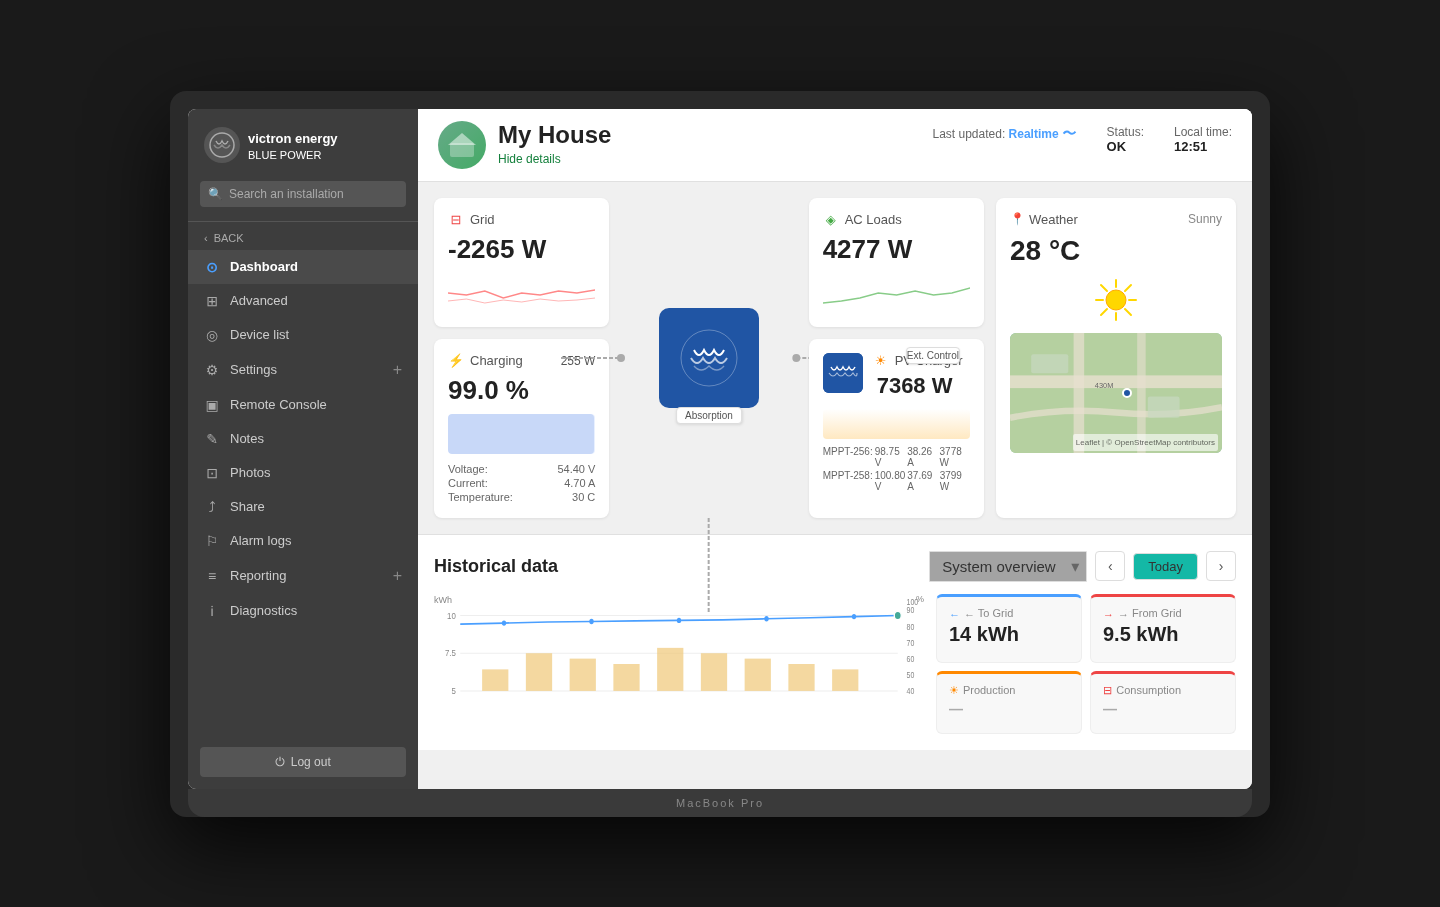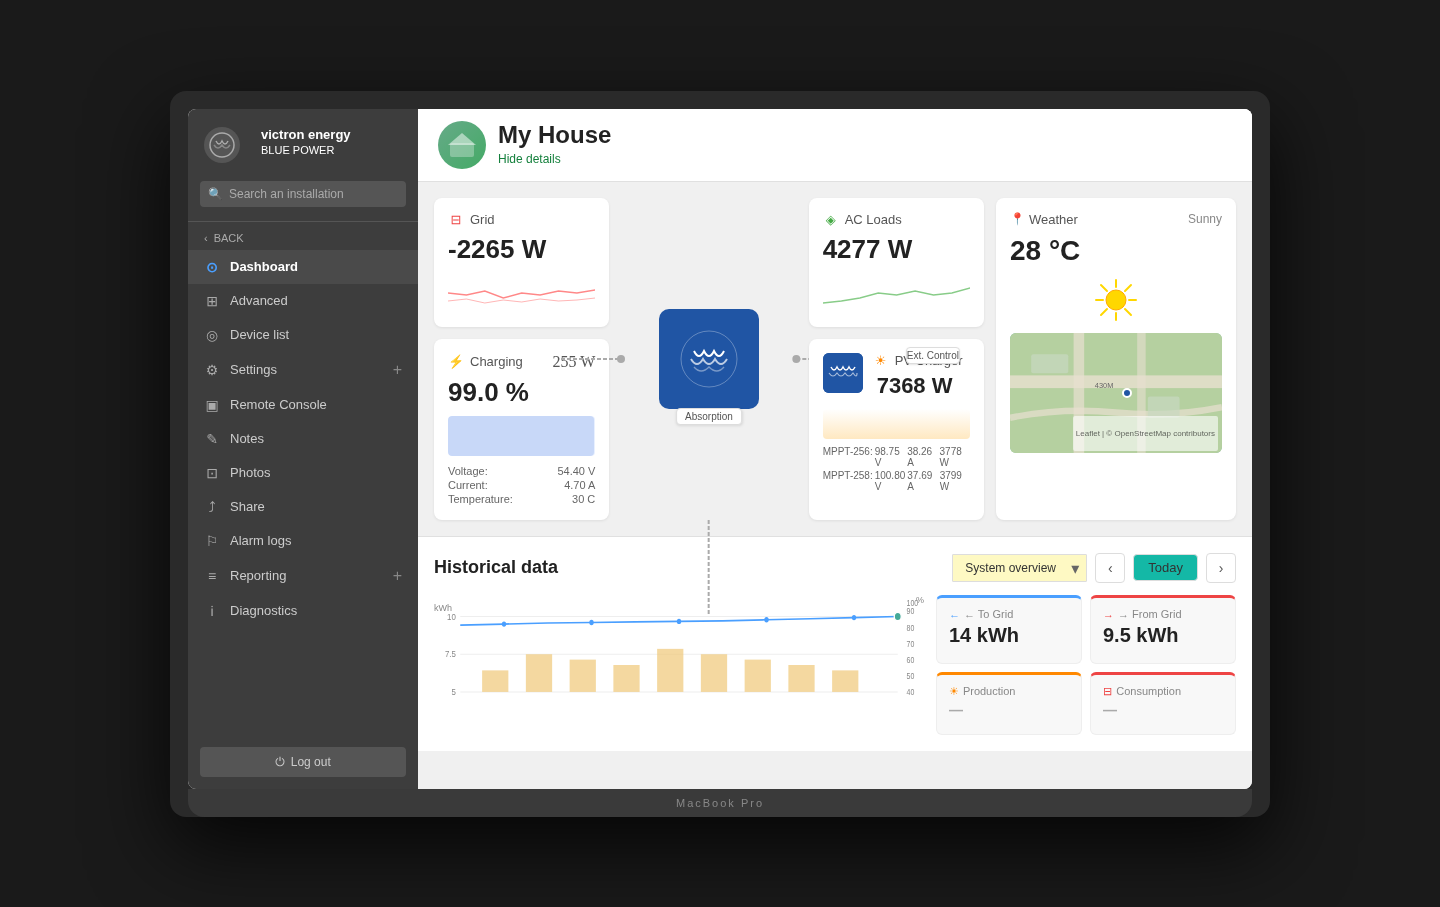--- a/index.html
+++ b/index.html
@@ -43,22 +43,22 @@
       width: 230px;
       min-width: 230px;
       background: #3d3d3d;
       display: flex;
       flex-direction: column;
       padding: 0;
     }
     .sidebar-logo {
       padding: 18px 16px 12px;
       display: flex;
-      align-items: flex-start;
-      gap: 21px;
+      align-items: flex-end;
+      gap: 8px;
     }
     .logo-icon {
       width: 36px;
       height: 36px;
       background: #555;
       border-radius: 50%;
       display: flex;
       align-items: center;
       justify-content: center;
       color: #fff;
@@ -401,21 +401,21 @@
       position: absolute;
       inset: 0;
     }
     .map-credit {
       position: absolute;
       bottom: 2px;
       right: 4px;
       font-size: 8px;
       color: rgba(0,0,0,0.6);
       background: rgba(255,255,255,0.6);
-      padding: 13px 3px;
+      padding: 4px 3px;
       border-radius: 2px;
     }
     .map-pin {
       position: absolute;
       top: 50%;
       left: 55%;
       width: 10px;
       height: 10px;
       background: #2055a4;
       border: 2px solid #fff;
@@ -442,22 +442,22 @@
     .historical-controls {
       margin-left: auto;
       display: flex;
       align-items: center;
       gap: 8px;
     }
     .system-overview-select {
       border: 1px solid #ddd;
       border-radius: 1px;
       padding: 6px 30px 6px 12px;
-      font-size: 12px;
-      background: #fef9c3;
+      font-size: 15px;
+      background: #a3a3a3;
       appearance: none;
       cursor: pointer;
       color: #333;
     }
     .select-wrapper {
       position: relative;
     }
     .select-arrow {
       position: absolute;
       right: 8px;
@@ -642,20 +642,37 @@
           <div class="installation-avatar-inner">
             <svg width="32" height="32" viewBox="0 0 32 32">
               <rect x="4" y="14" width="24" height="14" rx="2" fill="rgba(255,255,255,0.3)"></rect>
               <polygon points="16,4 2,16 30,16" fill="rgba(255,255,255,0.5)"></polygon>
             </svg>
           </div>
         </div>
         <div class="header-title-area">
           <h1>My House</h1>
           <a href="#">Hide details</a>
+        </div>
+        <div class="header-meta">
+          <div class="header-meta-item">
+            <span>Last updated:</span>
+            <span class="realtime-badge">
+              <span>Realtime</span>
+              <span class="realtime-wave">〜</span>
+            </span>
+          </div>
+          <div class="header-meta-item">
+            <span>Status:</span>
+            <strong>OK</strong>
+          </div>
+          <div class="header-meta-item">
+            <span>Local time:</span>
+            <strong>12:51</strong>
+          </div>
         </div>
       </div>
 
       <div class="dashboard-content">
 
         <div class="card grid-card">
           <div class="card-header">
             <span class="card-icon" style="color:#e44;">⊟</span>
             <span class="card-title">Grid</span>
           </div>
@@ -700,21 +717,21 @@
             <svg class="sparkline" viewBox="0 0 160 35" preserveAspectRatio="none">
               <polyline points="0,30 20,28 40,25 60,20 80,22 100,18 120,22 140,20 160,15" fill="none" stroke="#8c8" stroke-width="1.5"></polyline>
             </svg>
           </div>
         </div>
 
         <div class="card charging-card">
           <div class="card-header">
             <span class="card-icon" style="color:#4a9fff;">⚡</span>
             <span class="card-title">Charging</span>
-            <span style="margin-left:auto;font-size:16px;color:#555;font-family:Liberation Serif, serif;">255 W</span>
+            <span style="margin-left:auto;font-size:12px;color:#555;">255 W</span>
           </div>
           <div class="card-value">99.0 %</div>
           <div class="charging-progress">
             <div class="charging-progress-bar" style="width:99%;"></div>
           </div>
           <div class="charging-details">
             <div>
               <span>Voltage:</span>
               <span>54.40 V</span>
             </div>
@@ -822,21 +839,21 @@
               <span class="select-arrow">▾</span>
             </div>
             <button class="nav-btn">‹</button>
             <button class="today-btn">Today</button>
             <button class="nav-btn">›</button>
           </div>
         </div>
 
         <div class="chart-area">
           <div class="chart-main">
-            <span class="chart-axis-label chart-y-label" style="top:8px;">kWh</span>
+            <span class="chart-axis-label chart-y-label" style="top:1px;">kWh</span>
             <span class="chart-axis-label chart-y-pct" style="top:0;">%</span>
             <svg class="chart-svg" viewBox="0 0 560 130" preserveAspectRatio="none">
 
               <line x1="30" y1="20" x2="530" y2="20" stroke="#eee" stroke-width="1"></line>
               <line x1="30" y1="55" x2="530" y2="55" stroke="#eee" stroke-width="1"></line>
               <line x1="30" y1="90" x2="530" y2="90" stroke="#eee" stroke-width="1"></line>
 
               <text x="25" y="93" font-size="9" fill="#888" text-anchor="end">5</text>
               <text x="25" y="58" font-size="9" fill="#888" text-anchor="end">7.5</text>
               <text x="25" y="23" font-size="9" fill="#888" text-anchor="end">10</text>

